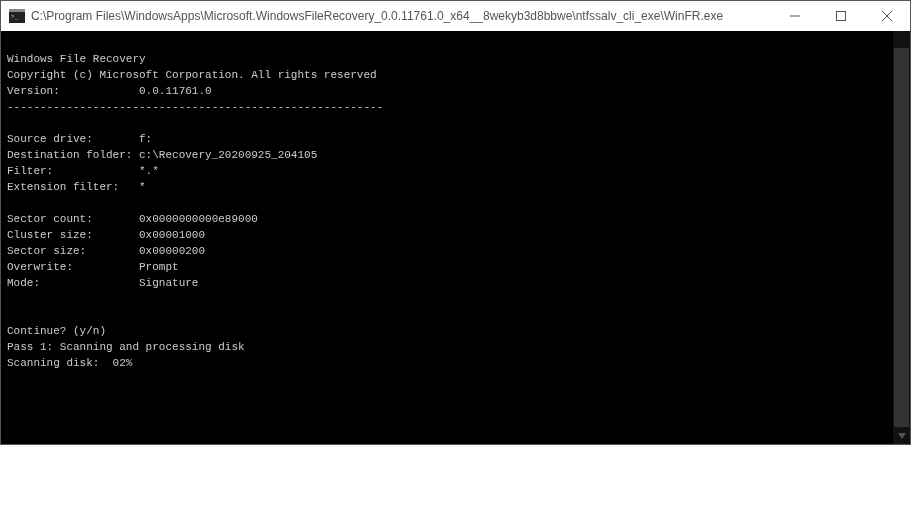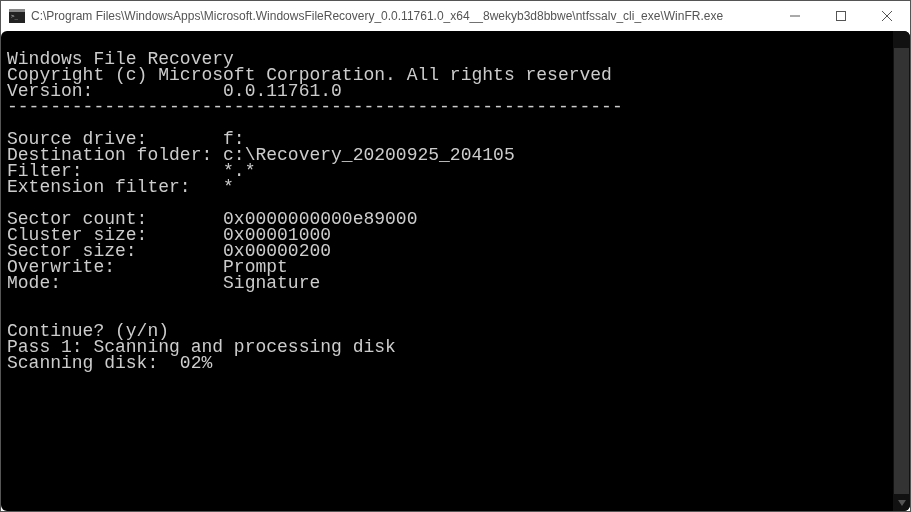--- a/index.html
+++ b/index.html
@@ -6,21 +6,21 @@
   html, body { margin: 0; padding: 0; }
   body {
     width: 911px;
     height: 512px;
     font-family: "Segoe UI", Tahoma, sans-serif;
     background: #fff;
     overflow: hidden;
   }
   .window {
     width: 911px;
-    height: 512px;
+    height: 445px;
     border: 1px solid #555;
     background: #fff;
     display: flex;
     flex-direction: column;
   }
   .titlebar {
     height: 30px;
     background: #fff;
     display: flex;
     align-items: center;
@@ -51,27 +51,26 @@
     justify-content: center;
     font-size: 10px;
     color: #555;
     font-family: "Segoe UI", sans-serif;
   }
   .terminal {
     flex: 1;
     background: #000;
     color: #ccc;
     font-family: Consolas, "Courier New", monospace;
-    font-size: 18px;
+    font-size: 11px;
     line-height: 16px;
     padding: 4px 6px;
     white-space: pre;
     overflow: hidden;
     position: relative;
-    border-radius: 6px;
   }
   .scrollbar {
     position: absolute;
     right: 0;
     top: 0;
     width: 17px;
     height: 100%;
     background: #111;
   }
   .scrollbar .arrow {

